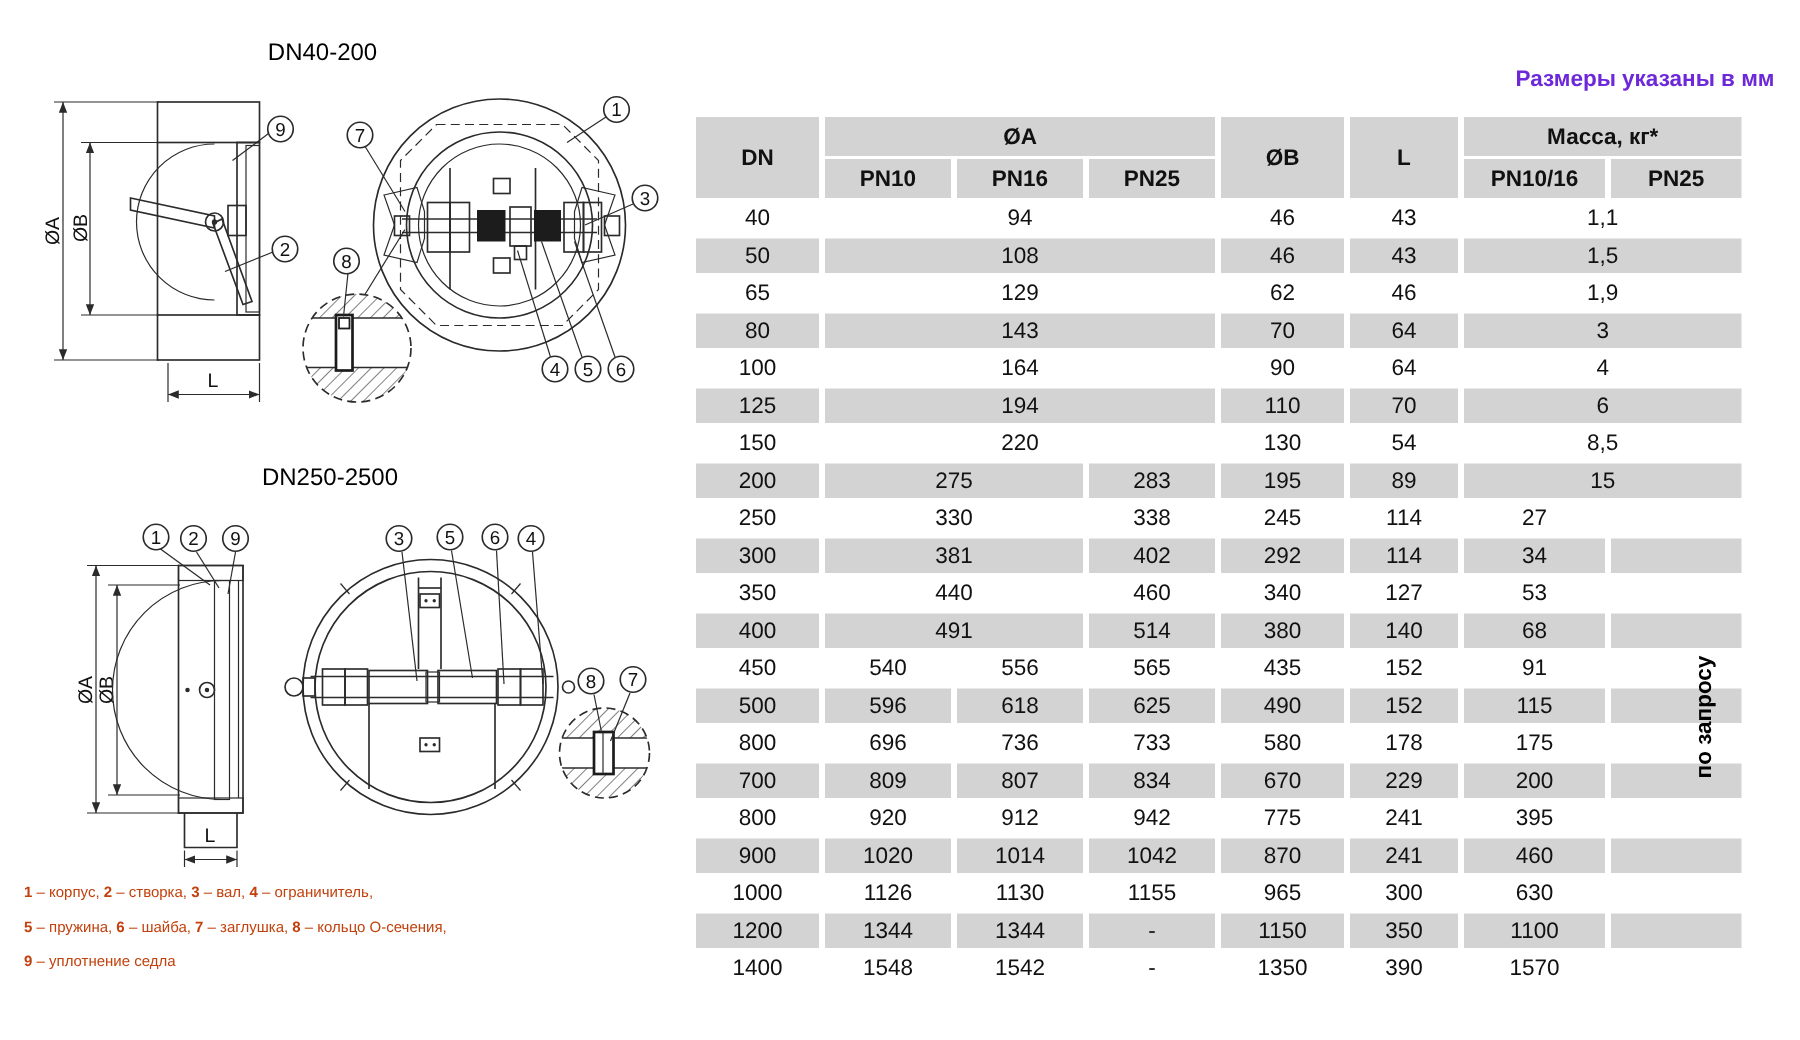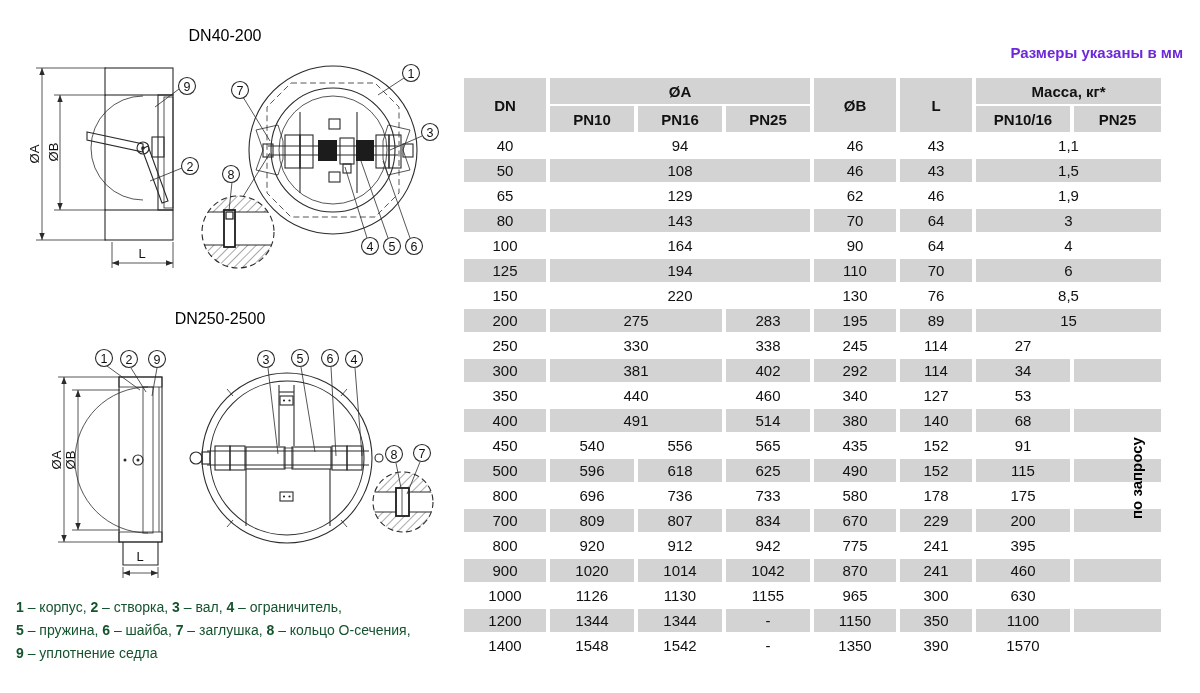--- a/index.html
+++ b/index.html
@@ -1,41 +1,41 @@
 <!DOCTYPE html>
 <html><head>
 <meta charset="utf-8">
 <style>
   html,body{margin:0;padding:0;background:#fff;}
   .stage{position:relative;width:1200px;height:693px;background:#fff;overflow:hidden;
          font-family:"Liberation Sans",sans-serif;color:#111;}
   .dwg-title{position:absolute;font-size:16px;color:#000;text-align:center;}
-  #title-top{left:15px;top:27px;width:420px;}
+  #title-top{left:5px;top:27px;width:420px;}
   #title-bottom{left:0;top:310px;width:440px;}
   svg text{font-family:"Liberation Sans",sans-serif;}
   .ln{fill:none;stroke:#2b2b2b;stroke-width:1.1;}
   .thin{fill:none;stroke:#2b2b2b;stroke-width:0.8;}
   .dash{stroke-dasharray:6 3.5;}
   .co-c{fill:#fff;stroke:#2b2b2b;stroke-width:1.1;}
   .co-t{font-size:12.5px;fill:#111;text-anchor:middle;}
   .dim-t{font-size:13px;fill:#111;text-anchor:middle;}
   .units-note{position:absolute;left:478px;top:44px;width:705px;text-align:right;
               font-weight:bold;font-size:15px;color:#6d28d9;}
   table.dims{position:absolute;left:460px;top:76px;border-collapse:separate;
              border-spacing:4px 2px;table-layout:fixed;}
   table.dims th,table.dims td{text-align:center;vertical-align:middle;padding:0;
              white-space:nowrap;overflow:hidden;font-size:15px;}
   table.dims th{font-weight:bold;height:26px;}
   table.dims td{height:23px;font-weight:normal;}
   .g{background:#d3d3d3;}
   .on-request{position:absolute;left:1136px;top:478px;
               transform:translate(-50%,-50%) rotate(-90deg);
               font-weight:bold;font-size:15px;white-space:nowrap;color:#000;}
-  .legend{position:absolute;left:16px;top:596px;width:470px;font-size:14px;
-          line-height:23px;color:#14532d;}
+  .legend{position:absolute;left:16px;top:584px;width:470px;font-size:10px;
+          line-height:23px;color:#c2410c;}
 </style>
 </head>
 <body>
 
 <div class="stage">
 
   <div class="dwg-title" id="title-top">DN40-200</div>
   <div class="dwg-title" id="title-bottom">DN250-2500</div>
 
   <svg style="position:absolute;left:30px;top:55px" width="440" height="230" viewBox="0 0 440 230">
@@ -397,21 +397,21 @@
           <td colspan="1" class="g">125</td>
           <td colspan="3" class="g">194</td>
           <td colspan="1" class="g">110</td>
           <td colspan="1" class="g">70</td>
           <td colspan="2" class="g">6</td>
         </tr>
         <tr>
           <td colspan="1">150</td>
           <td colspan="3">220</td>
           <td colspan="1">130</td>
-          <td colspan="1">76</td>
+          <td colspan="1">54</td>
           <td colspan="2">8,5</td>
         </tr>
         <tr>
           <td colspan="1" class="g">200</td>
           <td colspan="2" class="g">275</td>
           <td colspan="1" class="g">283</td>
           <td colspan="1" class="g">195</td>
           <td colspan="1" class="g">89</td>
           <td colspan="2" class="g">15</td>
         </tr>

